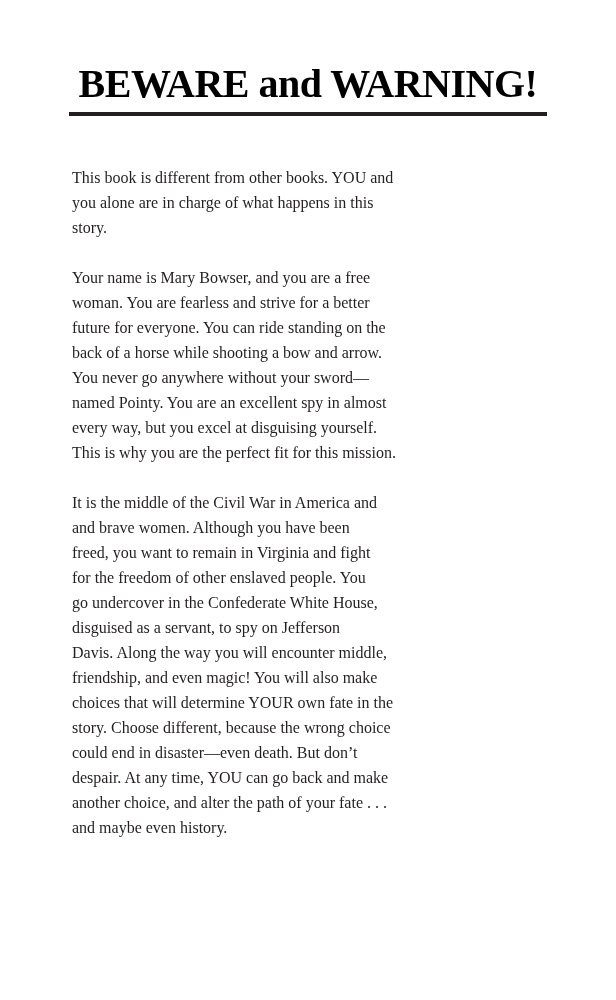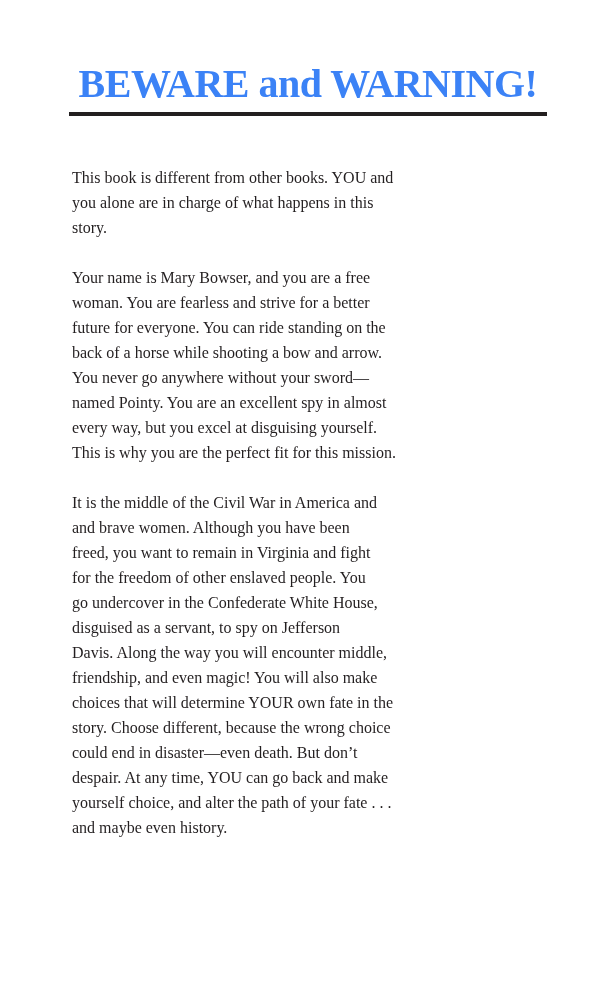--- a/index.html
+++ b/index.html
@@ -22,21 +22,21 @@
   }
   .title {
     display: inline-block;
     margin: 0;
     padding: 0 10px 8px 10px;
     font-size: 40px;
     line-height: 1;
     font-weight: bold;
     letter-spacing: -0.5px;
     border-bottom: 4px solid #231f20;
-    color: #3b82f6;
+    color: #000000;
     white-space: nowrap;
   }
   .body {
     margin: 49px 68px 0 72px;
     font-size: 16px;
     line-height: 25px;
   }
   .paragraph {
     margin: 0 0 25px 0;
   }
@@ -79,17 +79,17 @@
         <div class="line"><span>freed, you want to remain in Virginia and fight</span></div>
         <div class="line"><span>for the freedom of other enslaved people. You</span></div>
         <div class="line"><span>go undercover in the Confederate White House,</span></div>
         <div class="line"><span>disguised as a servant, to spy on Jefferson</span></div>
         <div class="line"><span>Davis. Along the way you will encounter middle,</span></div>
         <div class="line"><span>friendship, and even magic! You will also make</span></div>
         <div class="line"><span>choices that will determine YOUR own fate in the</span></div>
         <div class="line"><span>story. Choose different, because the wrong choice</span></div>
         <div class="line"><span>could end in disaster—even death. But don’t</span></div>
         <div class="line"><span>despair. At any time, YOU can go back and make</span></div>
-        <div class="line"><span>yourself choice, and alter the path of your fate . . .</span></div>
+        <div class="line"><span>another choice, and alter the path of your fate . . .</span></div>
         <div class="line"><span>and maybe even history.</span></div>
       </div>
     </main>
 </div>
 
 </body></html>

